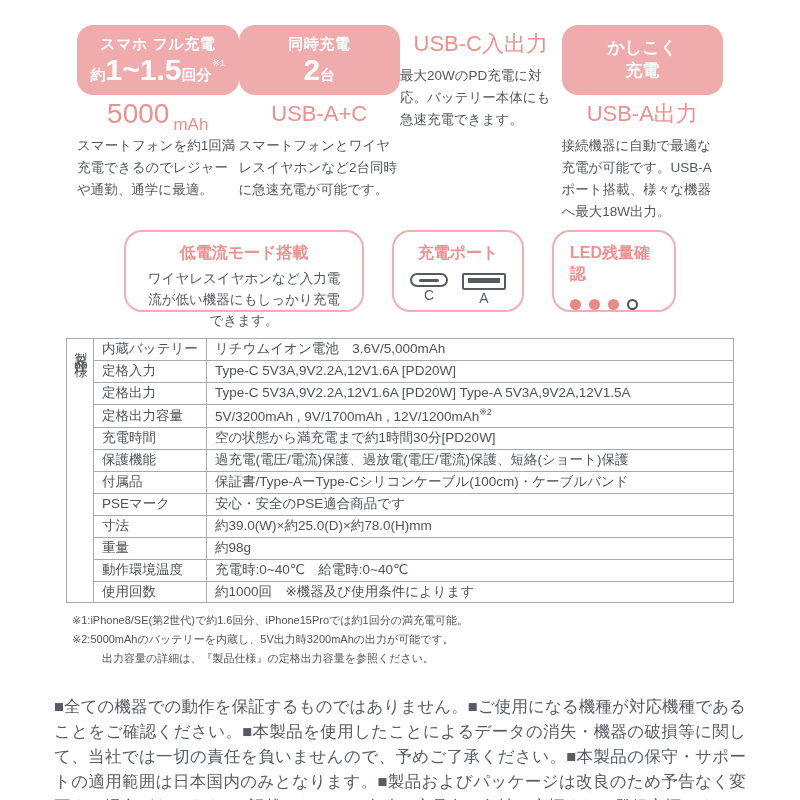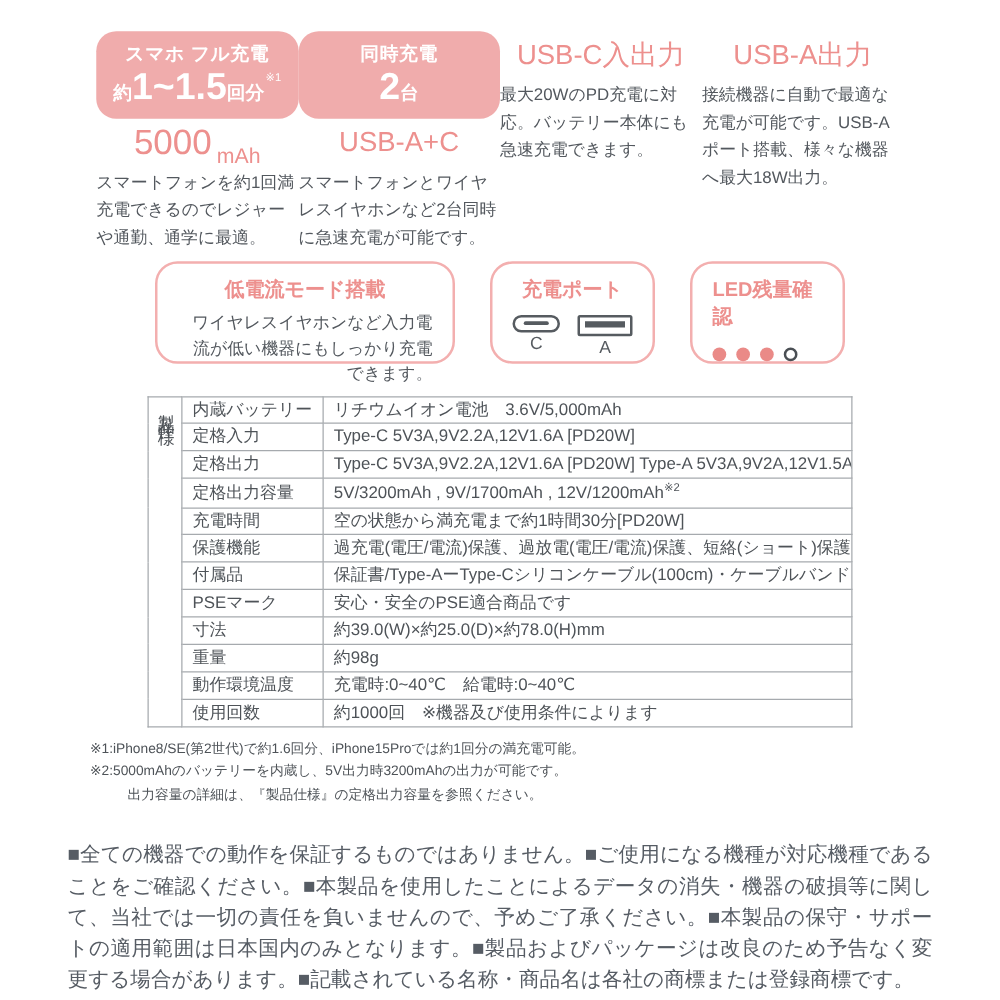--- a/index.html
+++ b/index.html
@@ -66,21 +66,21 @@
     margin-top: 8px;
   }
   .hl-box {
     border: 2px solid #F3AFAF;
     border-radius: 18px;
     height: 82px;
     padding: 11px 16px;
   }
   .hl-title { color: #ED908E; font-size: 16px; font-weight: bold; }
   .hl-low { width: 240px; text-align: center; }
-  .hl-low .hl-desc { font-size: 13.5px; line-height: 1.55; margin-top: 5px; text-align: right; font-family: Liberation Serif, serif; }
+  .hl-low .hl-desc { font-size: 13.5px; line-height: 1.55; margin-top: 5px; text-align: center; font-family: Liberation Serif, serif; }
   .hl-led { width: 124px; }
   .led-dots { display: flex; align-items: center; gap: 8px; margin-top: 14px; }
   .dot { width: 11px; height: 11px; border-radius: 50%; background: #EA8A87; }
   .dot-empty { width: 11px; height: 11px; border-radius: 50%; background: #ffffff; border: 2px solid #4A4F54; }
   .hl-ports { width: 132px; text-align: center; }
   .ports-row { display: flex; justify-content: center; align-items: flex-start; gap: 14px; margin-top: 9px; }
   .port { display: flex; flex-direction: column; align-items: center; }
   .port-c-shape {
     width: 38px; height: 14px;
     border: 2px solid #565B60; border-radius: 8px;
@@ -92,21 +92,21 @@
     border: 2px solid #565B60; border-radius: 2px;
     display: flex; align-items: flex-start; justify-content: center; padding-top: 3px;
   }
   .port-a-shape i { display: block; width: 32px; height: 5px; background: #565B60; }
   .port-letter { font-size: 14px; color: #565B60; margin-top: 1px; line-height: 1.1; }
 
   
   .spec-wrap { margin-top: 26px; display: flex; justify-content: center; }
   table.spec {
     border-collapse: collapse;
-    width: 564px;
+    width: 668px;
     table-layout: fixed;
     font-size: 13.5px;
     color: #4E5358;
   }
   table.spec th, table.spec td {
     border: 1px solid #A6AAAE;
     font-weight: normal;
     padding: 2px 8px;
     height: 21.7px;
     line-height: 1.25;
@@ -166,20 +166,24 @@
     <div class="subtitle">USB-A+C</div>
     <p class="desc">スマートフォンとワイヤレスイヤホンなど2台同時に急速充電が可能です。</p>
   </div>
 
   <div class="feature">
     <div class="subtitle">USB-C入出力</div>
     <p class="desc">最大20WのPD充電に対応。バッテリー本体にも急速充電できます。</p>
   </div>
 
   <div class="feature">
+    <div class="badge">
+      <div class="b-two-line">かしこく</div>
+      <div class="b-two-line">充電</div>
+    </div>
     <div class="subtitle">USB-A出力</div>
     <p class="desc">接続機器に自動で最適な充電が可能です。USB-Aポート搭載、様々な機器へ最大18W出力。</p>
   </div>
 
 </section>
 
 <section class="highlights">
 
   <div class="hl-box hl-low">
     <div class="hl-title">低電流モード搭載</div>

